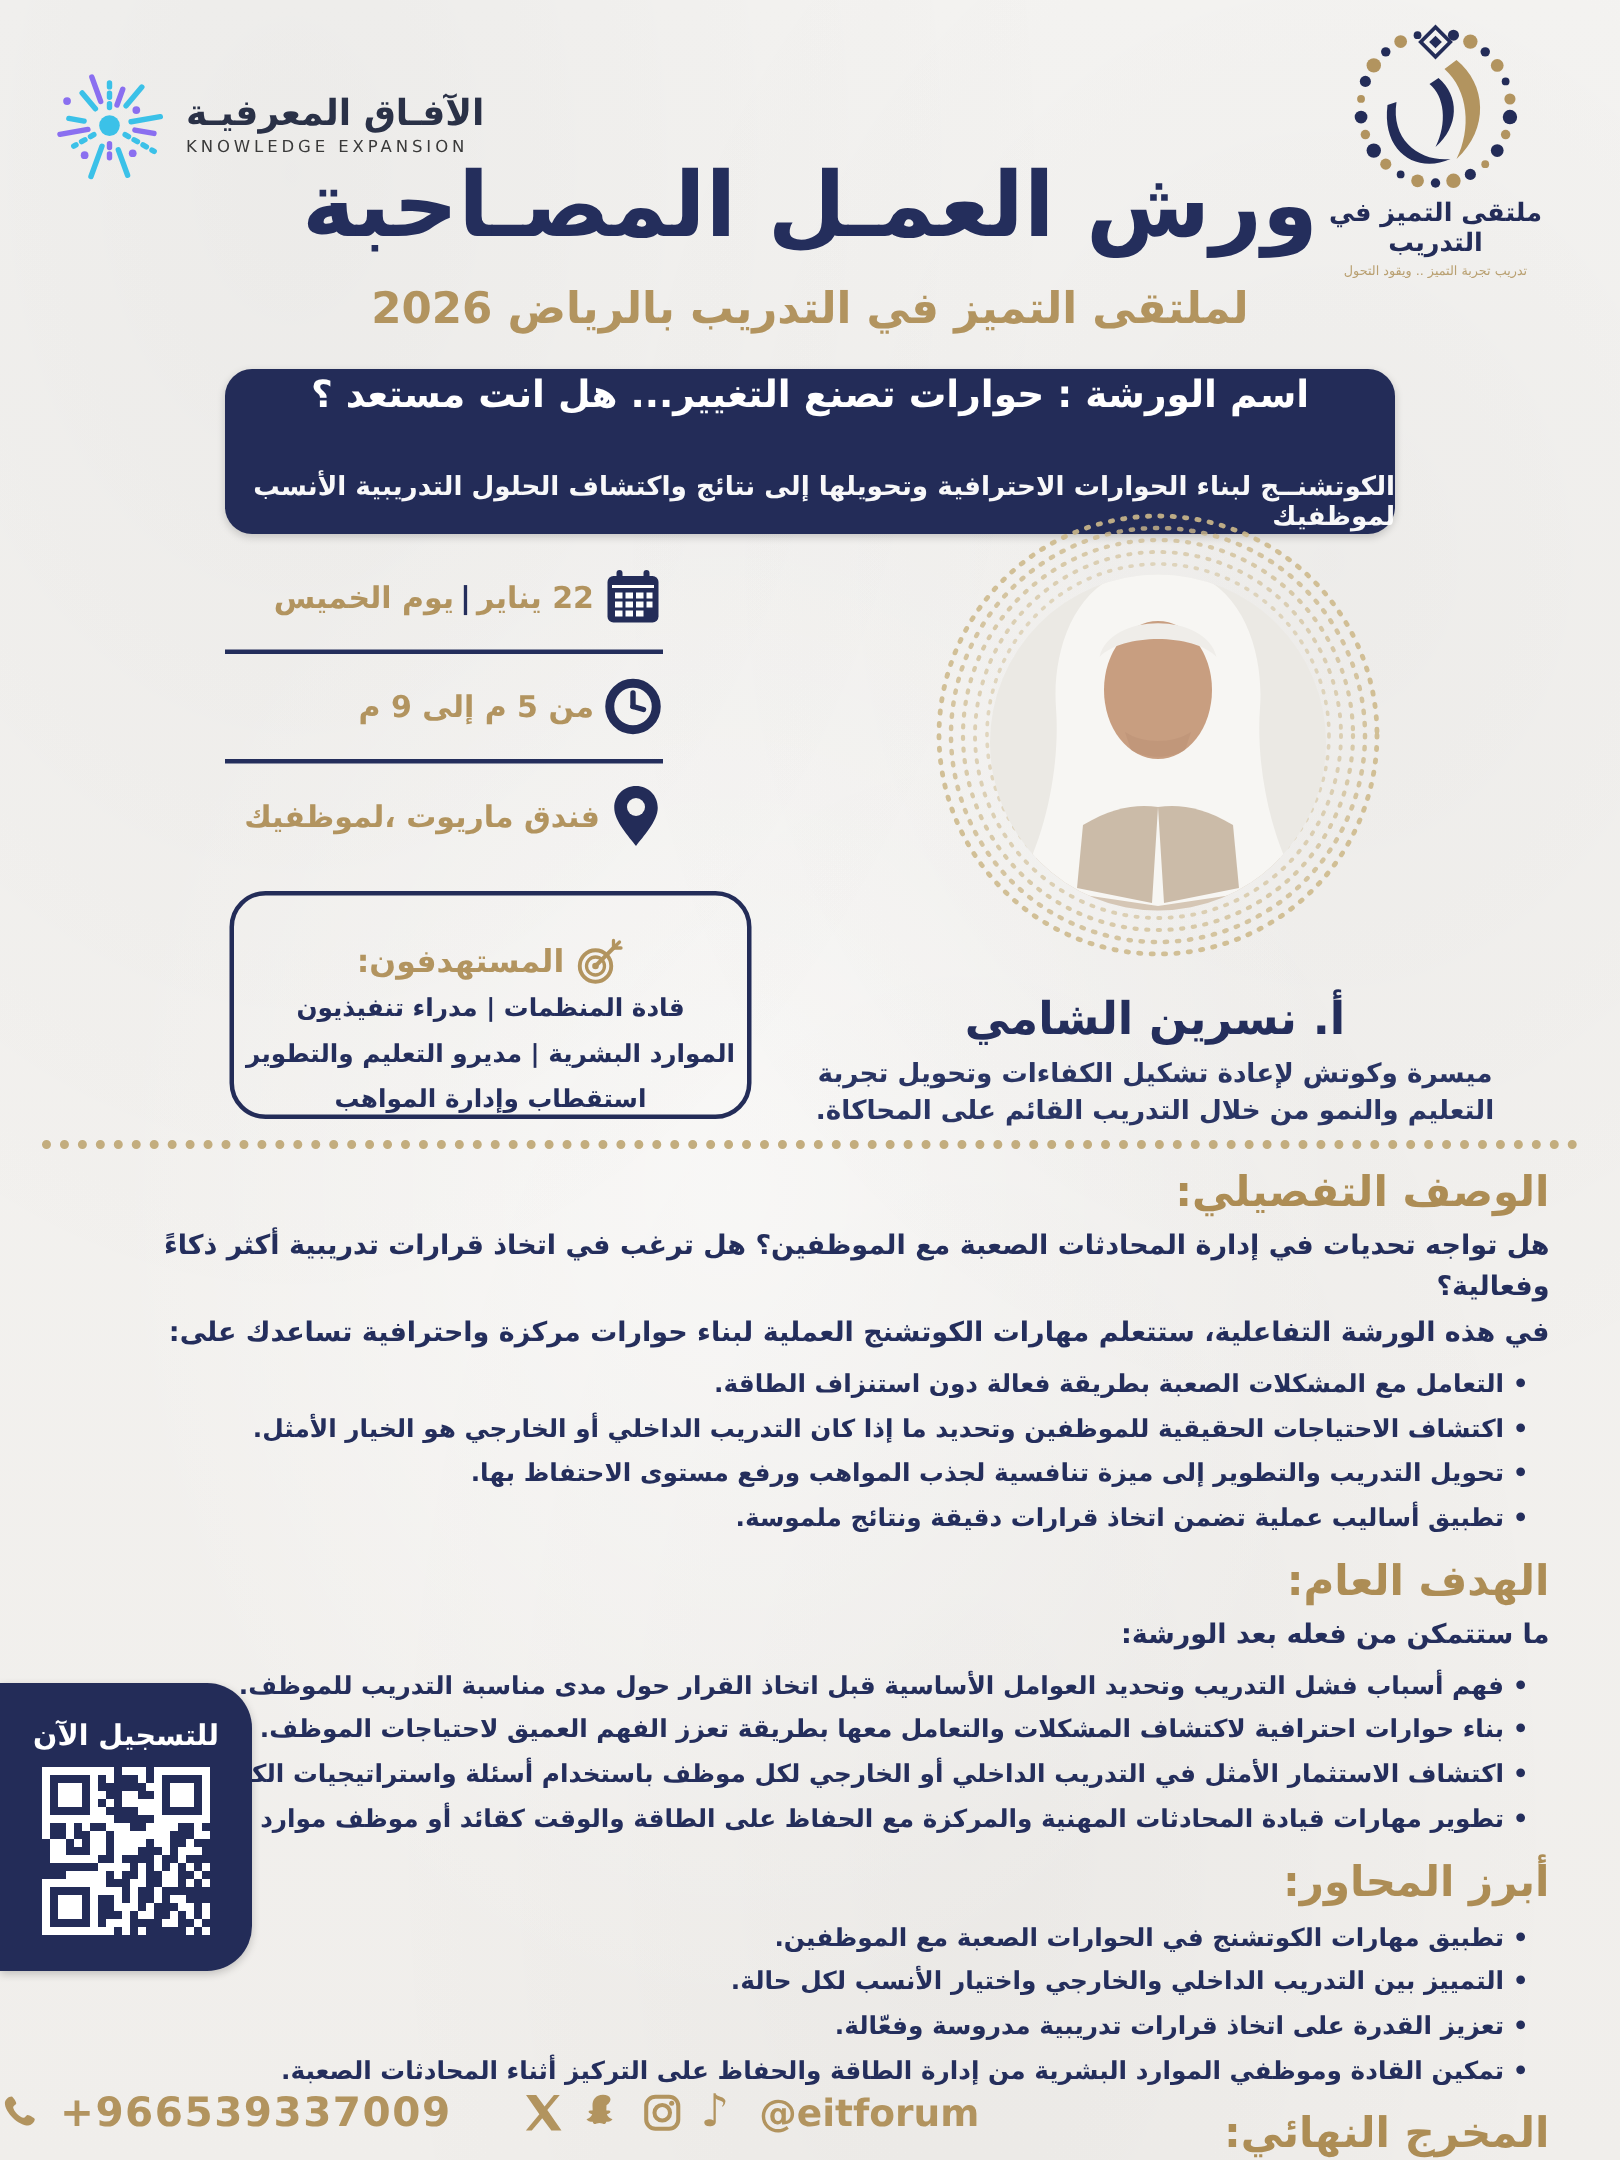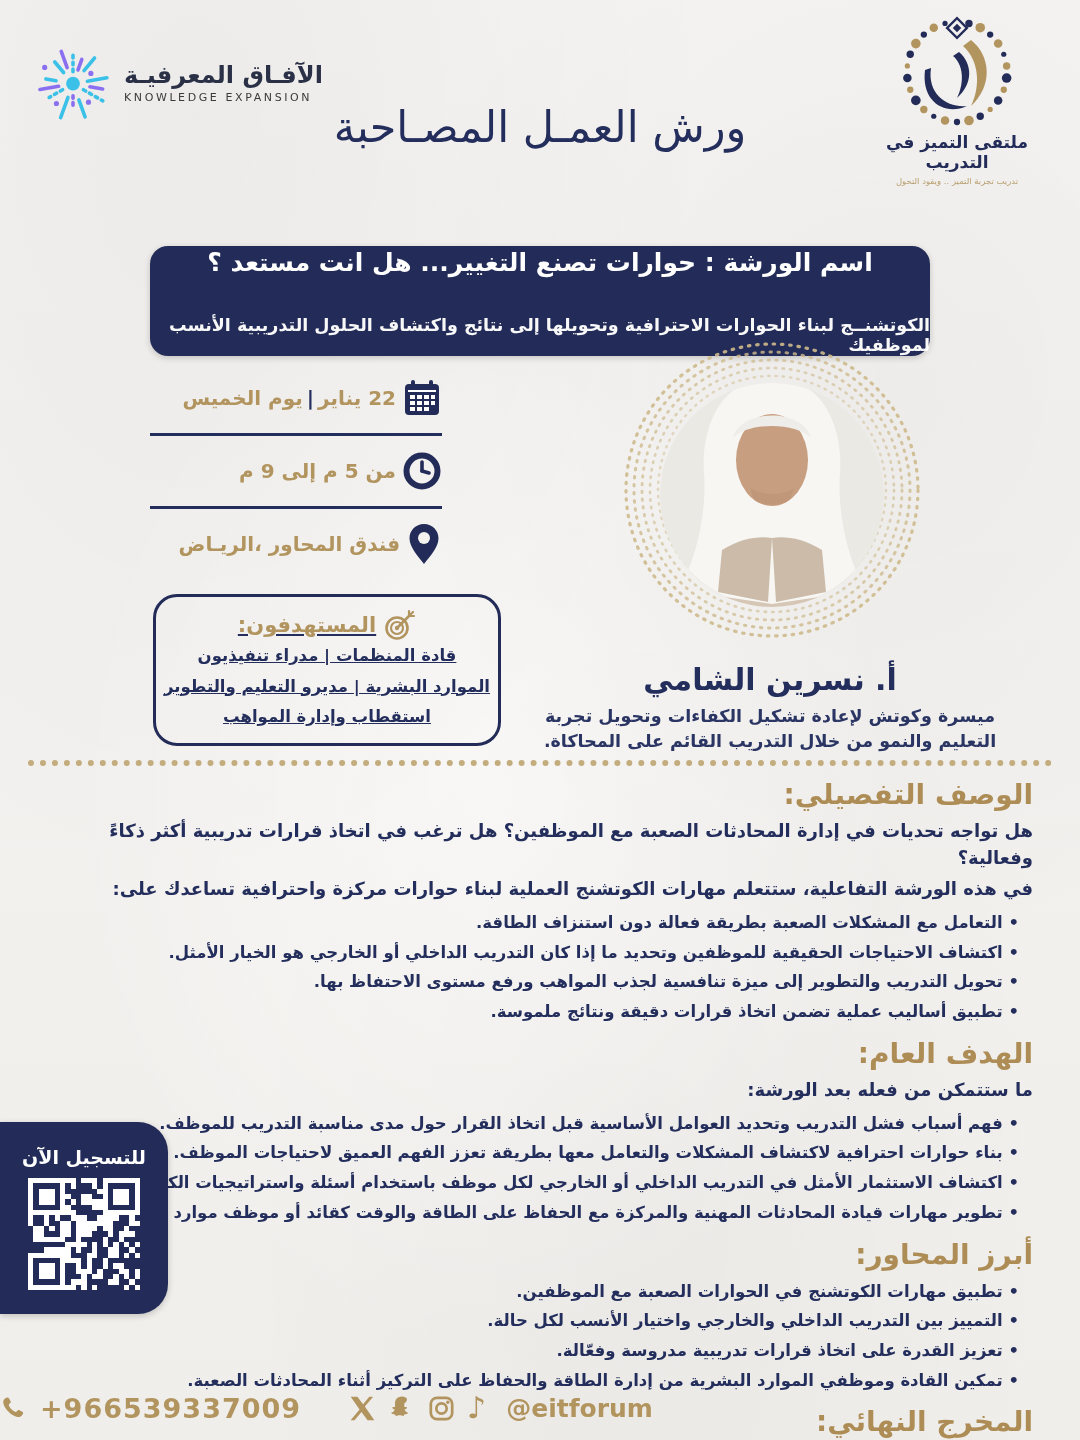--- a/index.html
+++ b/index.html
@@ -17,37 +17,37 @@
   .abs{position:absolute;}
   
   .logo-left{left:30px;top:36px;display:flex;align-items:center;gap:8px;direction:ltr;}
   .logo-left .txt{display:flex;flex-direction:column;align-items:flex-start;}
   .logo-left .ar{font-size:24px;font-weight:bold;color:#2a3147;}
   .logo-left .en{font-size:11px;letter-spacing:2.6px;color:#3a3a3a;margin-top:2px;}
   .logo-right{right:18px;top:10px;width:210px;text-align:center;}
   .logo-right .ar{font-size:17px;font-weight:bold;color:#232c58;margin-top:2px;}
   .logo-right .tag{font-size:8.5px;color:#b9a071;margin-top:4px;}
   
-  .main-title{left:0;right:0;top:102px;text-align:center;font-size:43px;font-weight:normal;color:#242e5c;}
+  .main-title{left:0;right:0;top:102px;text-align:center;font-size:60px;font-weight:bold;color:#242e5c;}
   .main-subtitle{left:0;right:0;top:188px;text-align:center;font-size:29px;font-weight:bold;color:#b2945f;}
   
   .banner{left:150px;top:246px;width:780px;height:110px;background:#232c58;border-radius:18px;
     display:flex;flex-direction:column;align-items:center;justify-content:center;gap:10px;color:#fff;
     box-shadow:0 2px 6px rgba(0,0,0,.18);}
   .banner .l1{font-size:25px;font-weight:bold;}
   .banner .l2{font-size:17.5px;font-weight:bold;opacity:.97;margin-top:28px;}
   
   .details{left:150px;top:372px;width:292px;}
   .drow{display:flex;align-items:center;gap:6px;height:52px;}
   .drow .txt{font-size:20px;font-weight:bold;color:#b2945f;white-space:nowrap;}
   .drow .sep{color:#242e5c;font-weight:bold;padding:0 4px;}
   .dline{border-top:3px solid #242e5c;margin:9px 0;}
   
   .audience{left:153px;top:594px;width:348px;height:152px;border:3px solid #232c58;border-radius:24px;
-    display:flex;flex-direction:column;align-items:center;padding-top:12px;box-sizing:border-box;text-decoration:underline;}
+    display:flex;flex-direction:column;align-items:center;padding-top:28px;box-sizing:border-box;}
   .aud-title{display:flex;align-items:center;gap:8px;font-size:21px;font-weight:bold;color:#b2945f;}
   .aud-line{font-size:16.5px;font-weight:bold;color:#242e5c;line-height:1.85;}
   
   .photo{left:622px;top:340px;width:300px;height:300px;}
   .trainer-label{left:622px;top:630px;width:300px;text-align:center;font-size:25px;font-weight:bold;color:#b2945f;}
   .trainer-name{left:540px;top:662px;width:460px;text-align:center;font-size:30px;font-weight:bold;color:#242e5c;}
   .trainer-bio{left:520px;top:704px;width:500px;text-align:center;font-size:17.5px;font-weight:bold;
     color:#2a3564;line-height:1.45;}
   .dotted-div{left:28px;right:28px;top:760px;border-top:6px dotted #c3ad7e;}
   
@@ -138,20 +138,21 @@
           <path d="M34 58 C30 84 50 98 70 96 C48 106 24 92 28 60 Z" fill="#232c58"></path>
           <rect x="53" y="11" width="14" height="14" fill="none" stroke="#232c58" stroke-width="2.4" transform="rotate(45 60 18)"></rect>
           <rect x="57" y="15" width="6" height="6" fill="#232c58" transform="rotate(45 60 18)"></rect>
         </g>
       </svg>
     <div class="ar">ملتقى التميز في التدريب</div>
     <div class="tag">تدريب تجربة التميز .. ويقود التحول</div>
   </div>
 
   <div class="abs main-title">ورش العمـل المصـاحبة</div>
+  <div class="abs main-subtitle">لملتقى التميز في التدريب بالرياض 2026</div>
 
   <div class="abs banner">
     <div class="l1">اسم الورشة : حوارات تصنع التغيير... هل انت مستعد ؟</div>
     <div class="l2">الكوتشنــج لبناء الحوارات الاحترافية وتحويلها إلى نتائج واكتشاف الحلول التدريبية الأنسب لموظفيك</div>
   </div>
 
   <div class="abs details">
     <div class="drow">
       <svg width="40" height="40" viewBox="0 0 40 40">
         <rect x="3" y="6" width="34" height="31" rx="4" fill="#232c58"></rect>
@@ -182,21 +183,21 @@
         <line x1="20" y1="20" x2="27" y2="22" stroke="#232c58" stroke-width="3.6" stroke-linecap="round"></line>
       </svg>
       <div class="txt">من 5 م إلى 9 م</div>
     </div>
     <div class="dline"></div>
     <div class="drow">
       <svg width="36" height="44" viewBox="0 0 36 44">
         <path d="M18 2 C9.5 2 3.5 8.5 3.5 16.5 C3.5 25.5 13.5 36 18 42 C22.5 36 32.5 25.5 32.5 16.5 C32.5 8.5 26.5 2 18 2 Z" fill="#232c58"></path>
         <circle cx="18" cy="16" r="6" fill="#f3f2ef"></circle>
       </svg>
-      <div class="txt">فندق المحاور ،الريـاض</div>
+      <div class="txt">فندق ماريوت ،لموظفيك</div>
     </div>
   </div>
 
   <div class="abs audience">
     <div class="aud-title">
       <svg width="32" height="32" viewBox="0 0 32 32">
         <circle cx="13" cy="19" r="10.5" fill="none" stroke="#b2945f" stroke-width="2.6"></circle>
         <circle cx="13" cy="19" r="6" fill="none" stroke="#b2945f" stroke-width="2.2"></circle>
         <circle cx="13" cy="19" r="2.2" fill="#b2945f"></circle>
         <line x1="13" y1="19" x2="25" y2="7" stroke="#b2945f" stroke-width="2.6" stroke-linecap="round"></line>

